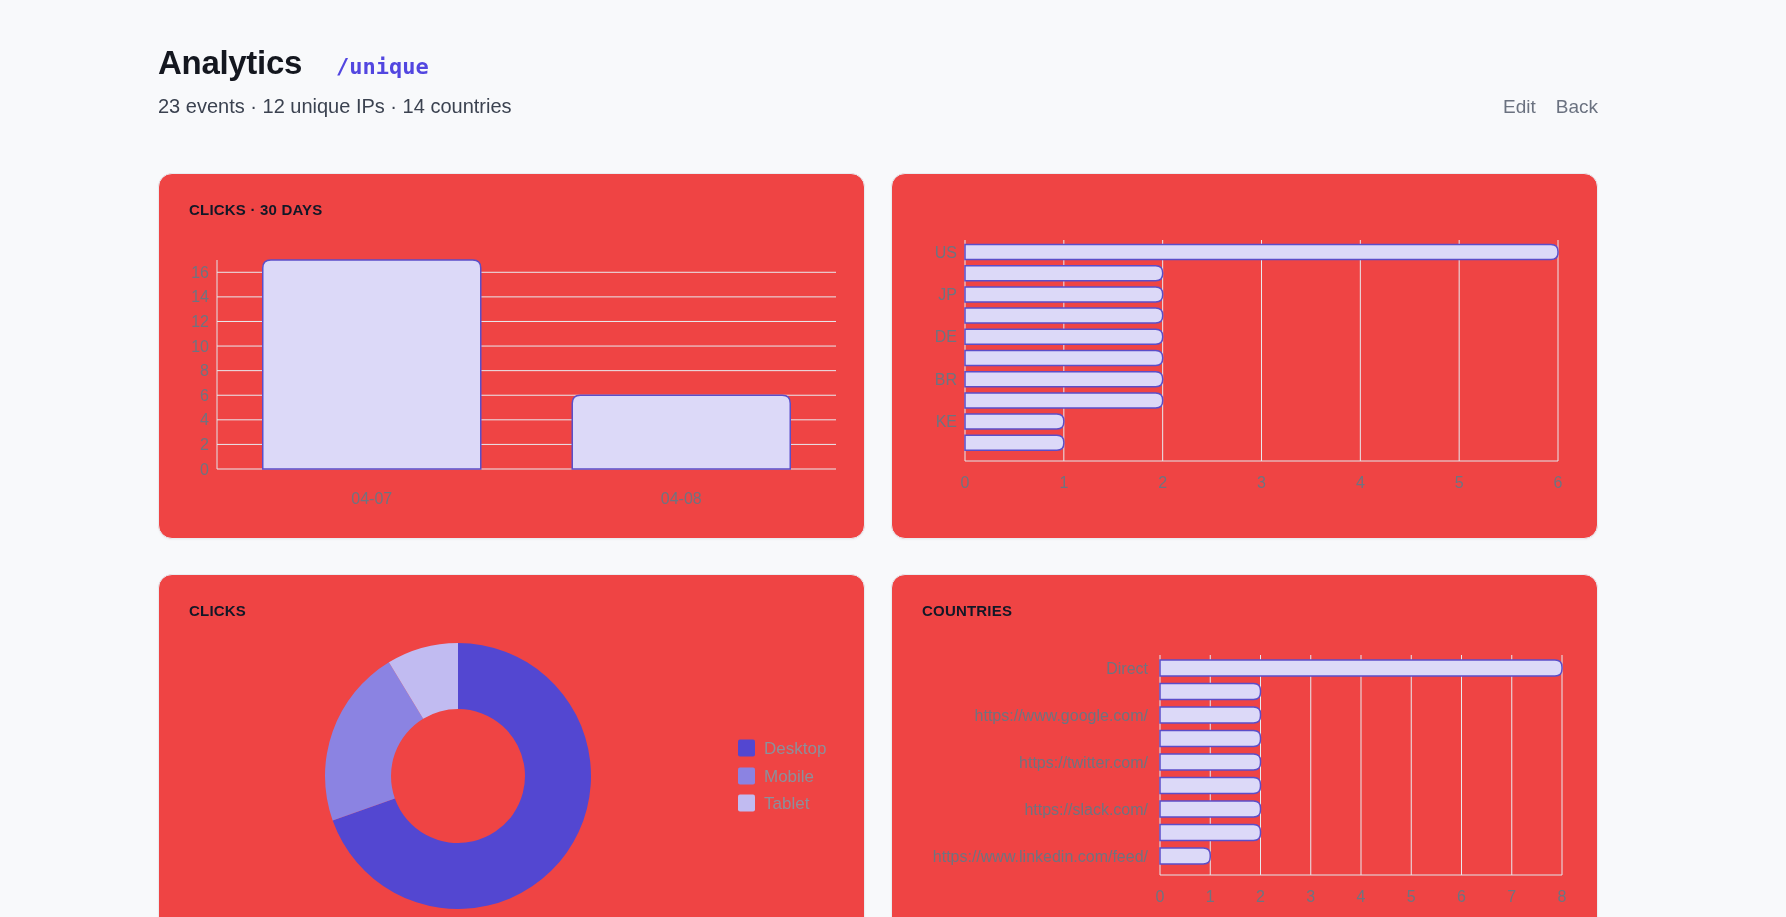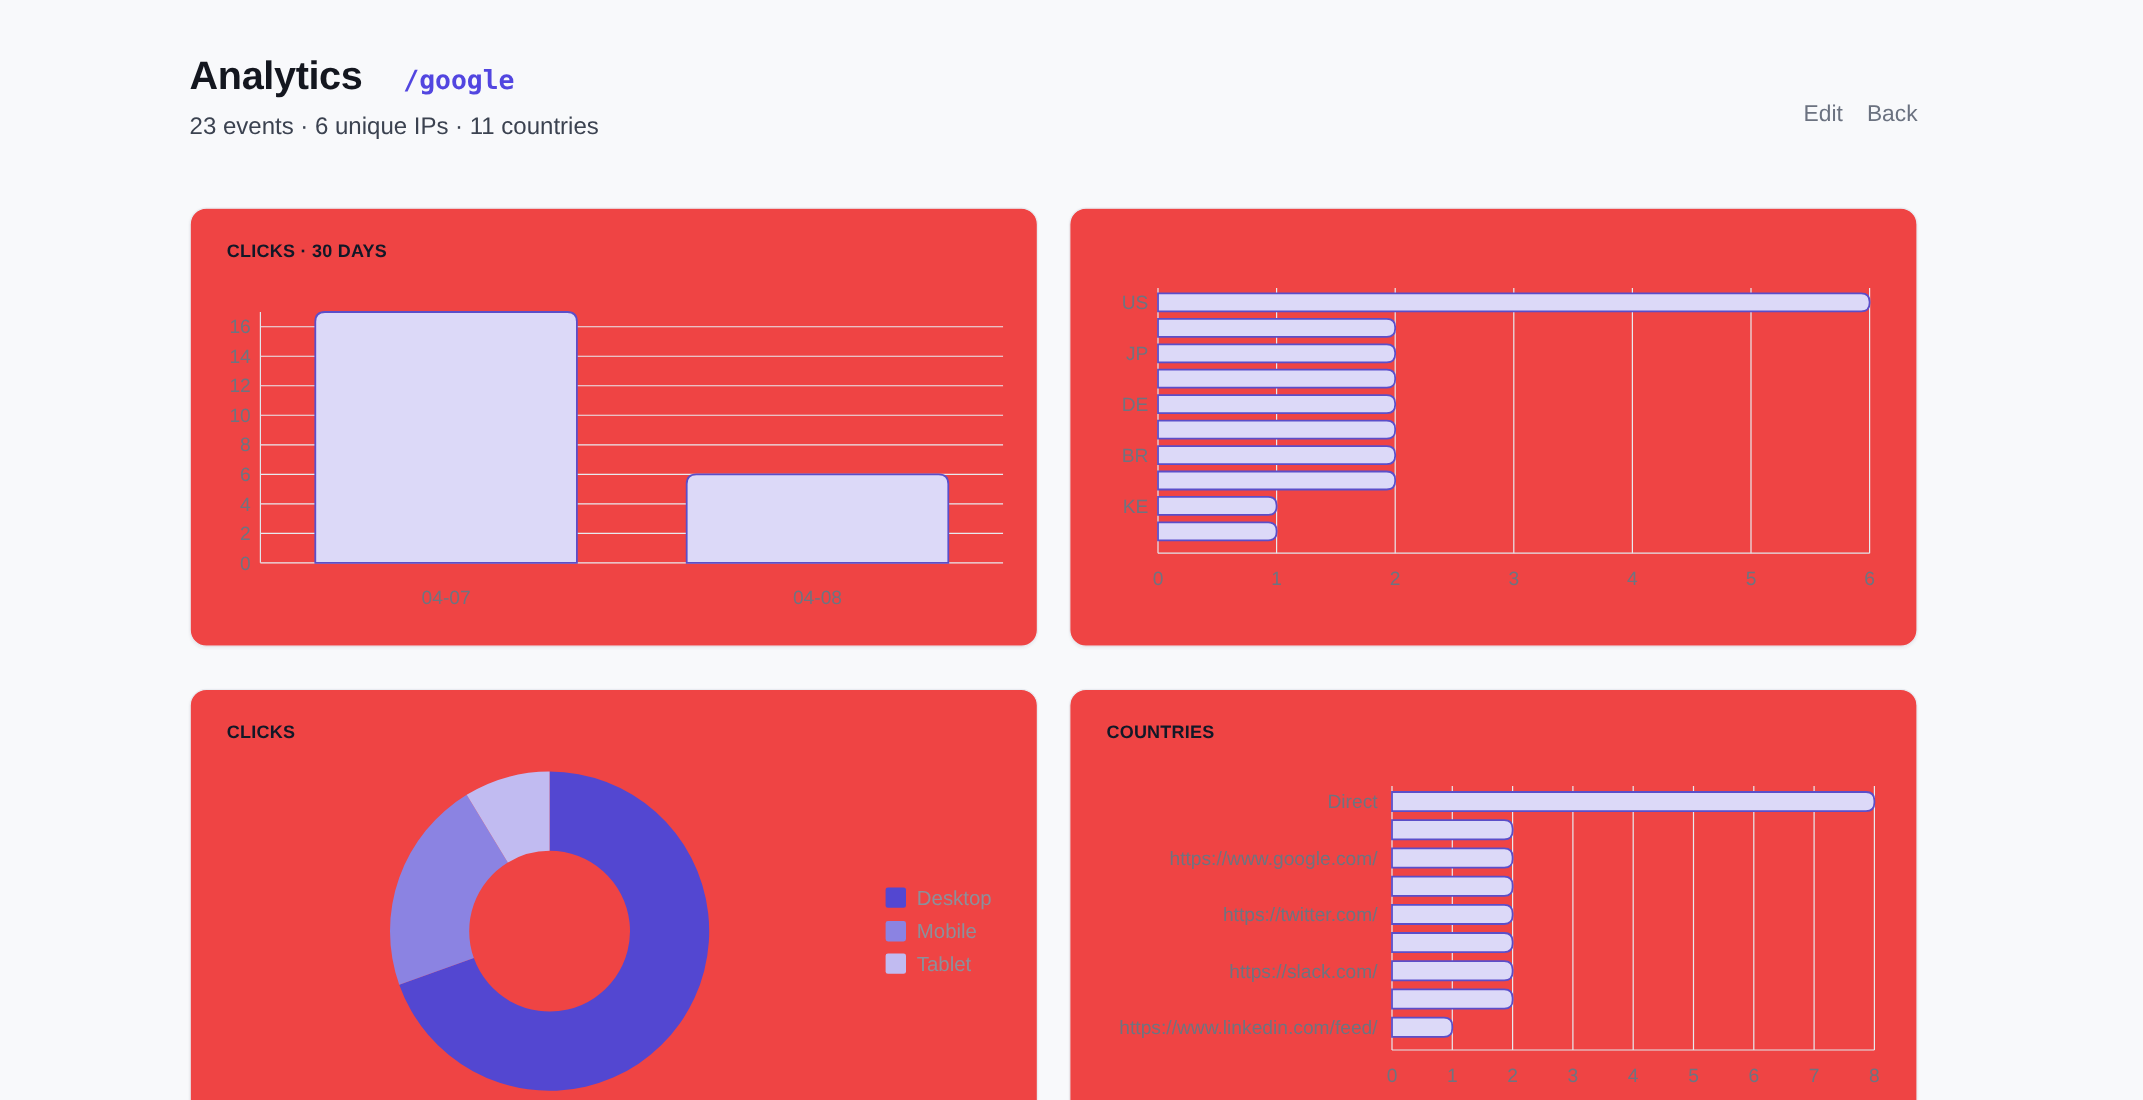--- a/index.html
+++ b/index.html
@@ -5,21 +5,21 @@
   * { margin:0; padding:0; box-sizing:border-box; }
   html,body { width:1786px; height:917px; overflow:hidden; }
   body {
     background:#f8f9fb;
     font-family:"Liberation Sans", sans-serif;
     color:#151823;
   }
   .page { width:1440px; margin-left:158px; padding-top:44px; }
 
   
-  .hdr { display:flex; align-items:center; }
+  .hdr { display:flex; align-items:flex-end; }
   .hdr-left { flex:1; }
   .title-row { display:flex; align-items:baseline; }
   .page-title { font-size:33px; font-weight:700; letter-spacing:-0.3px; color:#14171f; }
   .slug {
     margin-left:34px;
     font-family:"DejaVu Sans Mono", monospace;
     font-weight:700; font-size:22px; color:#5246e0;
   }
   .summary { margin-top:13px; font-size:20px; color:#3b4250; }
   .hdr-actions { display:flex; gap:20px; margin-top:30px; }
@@ -52,23 +52,23 @@
 </style>
 </head>
 <body>
 
 <div class="page">
 
   <div class="hdr">
     <div class="hdr-left">
       <div class="title-row">
         <span class="page-title">Analytics</span>
-        <span class="slug">/google</span>
+        <span class="slug">/unique</span>
       </div>
-      <div class="summary">23 events · 6 unique IPs · 11 countries</div>
+      <div class="summary">23 events · 12 unique IPs · 14 countries</div>
     </div>
     <div class="hdr-actions">
       <button>Edit</button>
       <button>Back</button>
     </div>
   </div>
 
   <div class="grid">
     <div class="card">
       <h2>CLICKS · 30 DAYS</h2>

